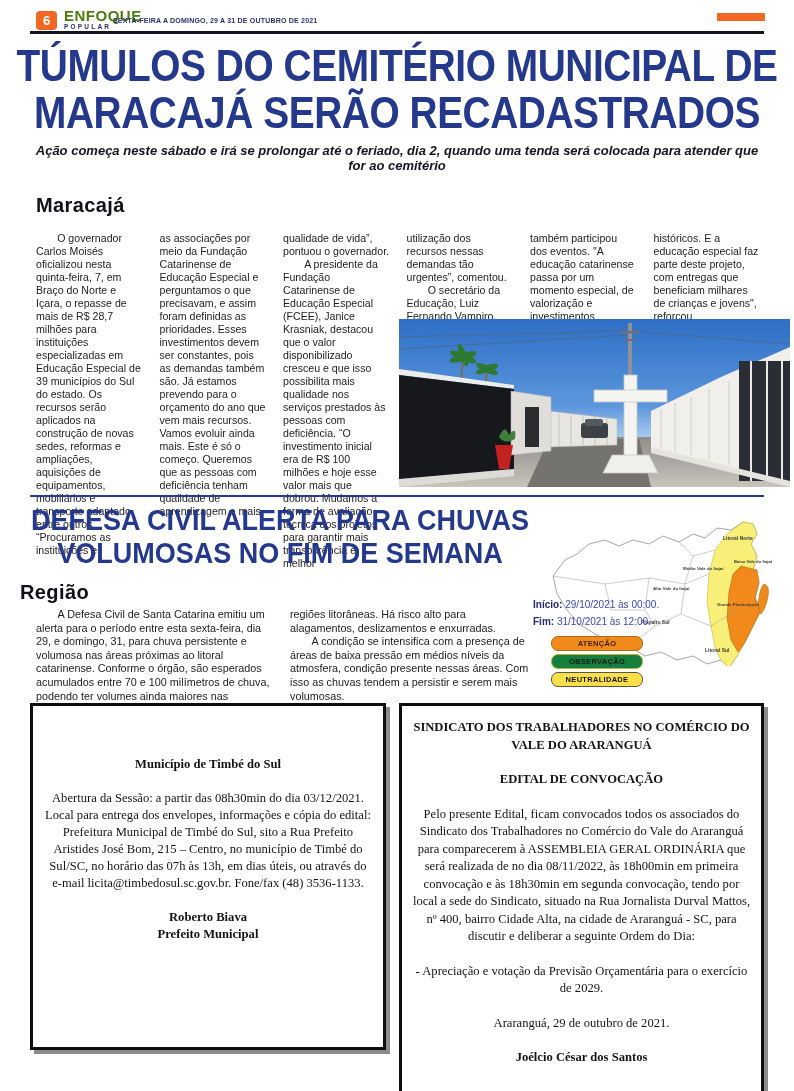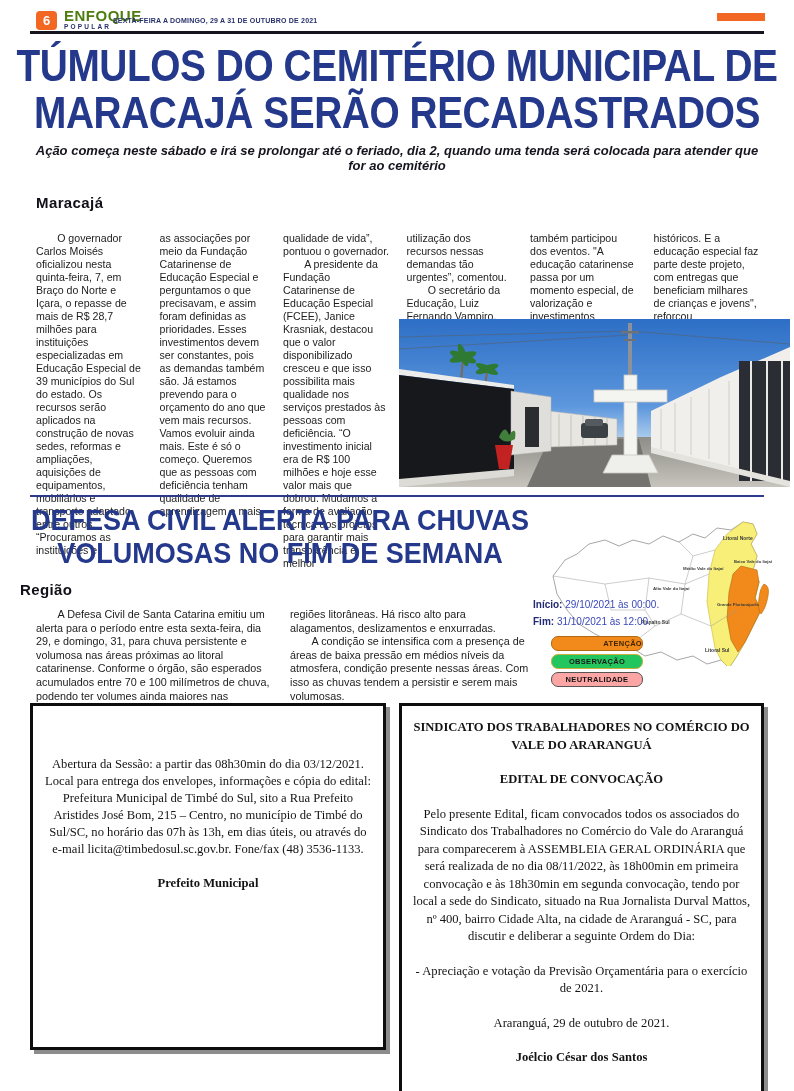--- a/index.html
+++ b/index.html
@@ -16,21 +16,21 @@
   .edition-date{left:113px;top:17px;font-size:7px;font-weight:bold;color:#27306b;letter-spacing:0.2px;}
   .corner-bar{left:717px;top:13px;width:48px;height:8px;background:#f26722;}
   .head-rule{left:30px;top:31px;width:734px;height:3px;background:#15151f;}
 
   
   .h1-wrap{left:-63px;top:42px;width:920px;text-align:center;transform:scaleX(0.863);
     color:#24388c;font-weight:bold;font-size:45px;line-height:47px;letter-spacing:-0.5px;}
   .subhead{left:30px;top:143px;width:734px;text-align:center;font-style:italic;font-weight:bold;
     font-size:13px;color:#15151f;}
 
-  .section-label{font-size:15px;font-weight:bold;color:#101018;letter-spacing:0.4px;}
+  .section-label{font-size:20px;font-weight:bold;color:#101018;letter-spacing:0.4px;}
 
   
   .cols6{left:36px;top:232px;width:724px;display:flex;gap:17px;justify-content:flex-end;}
   .cols6 .col{flex:1;font-size:10.6px;line-height:13px;white-space:pre-wrap;}
 
   
   .photo{left:399px;top:319px;width:391px;height:168px;}
 
   .divider2{left:30px;top:495px;width:734px;height:2px;background:#2c3a8e;}
 
@@ -43,23 +43,23 @@
   .cols2 .col{flex:1;font-size:10.8px;line-height:13.6px;white-space:pre-wrap;}
 
   
   .map-svg{left:545px;top:514px;width:249px;height:152px;}
   .alert-times{left:533px;top:596px;font-size:10px;line-height:17px;}
   .alert-times .lbl{font-weight:bold;color:#222a72;}
   .alert-times .val{color:#3a49b8;}
   .legend{left:551px;top:636px;width:92px;}
   .pill{height:13px;border-radius:7px;margin-bottom:3px;text-align:center;
     font-size:7.5px;font-weight:bold;line-height:13px;letter-spacing:0.3px;}
-  .pill.atencao{background:#f18a1b;border:1px solid #b06a10;color:#402300;text-align:right;}
-  .pill.observacao{background:#22c55e;border:1px solid #c2b239;color:#1a1a1a;}
-  .pill.neutralidade{background:#fca5a5;border:1px solid #555;color:#111;}
+  .pill.atencao{background:#f18a1b;border:1px solid #b06a10;color:#402300;}
+  .pill.observacao{background:#15803d;border:1px solid #c2b239;color:#1a1a1a;}
+  .pill.neutralidade{background:#fde047;border:1px solid #555;color:#111;}
 
   
   .notice{background:#fff;border:3px solid #0d0d0d;box-shadow:4px 4px 0 rgba(45,45,45,0.55);
     font-family:"Liberation Serif",serif;text-align:center;color:#141414;box-sizing:border-box;}
   .notice-left{left:30px;top:703px;width:356px;height:347px;font-size:12.6px;line-height:17px;
     padding:50px 10px 0 10px;}
   .notice-right{left:399px;top:703px;width:365px;height:407px;font-size:12.6px;line-height:17.5px;
     padding:13px 10px 0 10px;}
   .notice .blk{margin:0 0 17px 0;}
   .notice .tight{margin:0;}
@@ -217,25 +217,27 @@
   </div>
 </div>
 
 <div class="abs legend">
   <div class="pill atencao">ATENÇÃO</div>
   <div class="pill observacao">OBSERVAÇÃO</div>
   <div class="pill neutralidade">NEUTRALIDADE</div>
 </div>
 
 <div class="abs notice notice-left">
+  <div class="blk"><b>Município de Timbé do Sul</b></div>
   <div class="blk">Abertura da Sessão: a partir das 08h30min do dia 03/12/2021. Local para entrega dos envelopes, informações e cópia do edital: Prefeitura Municipal de Timbé do Sul, sito a Rua Prefeito Aristides José Bom, 215 – Centro, no município de Timbé do Sul/SC, no horário das 07h às 13h, em dias úteis, ou através do e-mail licita@timbedosul.sc.gov.br. Fone/fax (48) 3536-1133.</div>
+  <div class="tight"><b>Roberto Biava</b></div>
   <div class="tight"><b>Prefeito Municipal</b></div>
 </div>
 
 <div class="abs notice notice-right">
   <div class="blk"><b>SINDICATO DOS TRABALHADORES NO COMÉRCIO DO VALE DO ARARANGUÁ</b></div>
   <div class="blk"><b>EDITAL DE CONVOCAÇÃO</b></div>
   <div class="blk">Pelo presente Edital, ficam convocados todos os associados do Sindicato dos Trabalhadores no Comércio do Vale do Araranguá para comparecerem à ASSEMBLEIA GERAL ORDINÁRIA que será realizada de no dia 08/11/2022, às 18h00min em primeira convocação e às 18h30min em segunda convocação, tendo por local a sede do Sindicato, situado na Rua Jornalista Durval Mattos, nº 400, bairro Cidade Alta, na cidade de Araranguá - SC, para discutir e deliberar a seguinte Ordem do Dia:</div>
-  <div class="blk">- Apreciação e votação da Previsão Orçamentária para o exercício de 2021.</div>
+  <div class="blk">- Apreciação e votação da Previsão Orçamentária para o exercício de 2029.</div>
   <div class="blk">Araranguá, 29 de outubro de 2021.</div>
   <div class="tight"><b>Joélcio César dos Santos</b></div>
 
 </div>
 
 </body></html>

